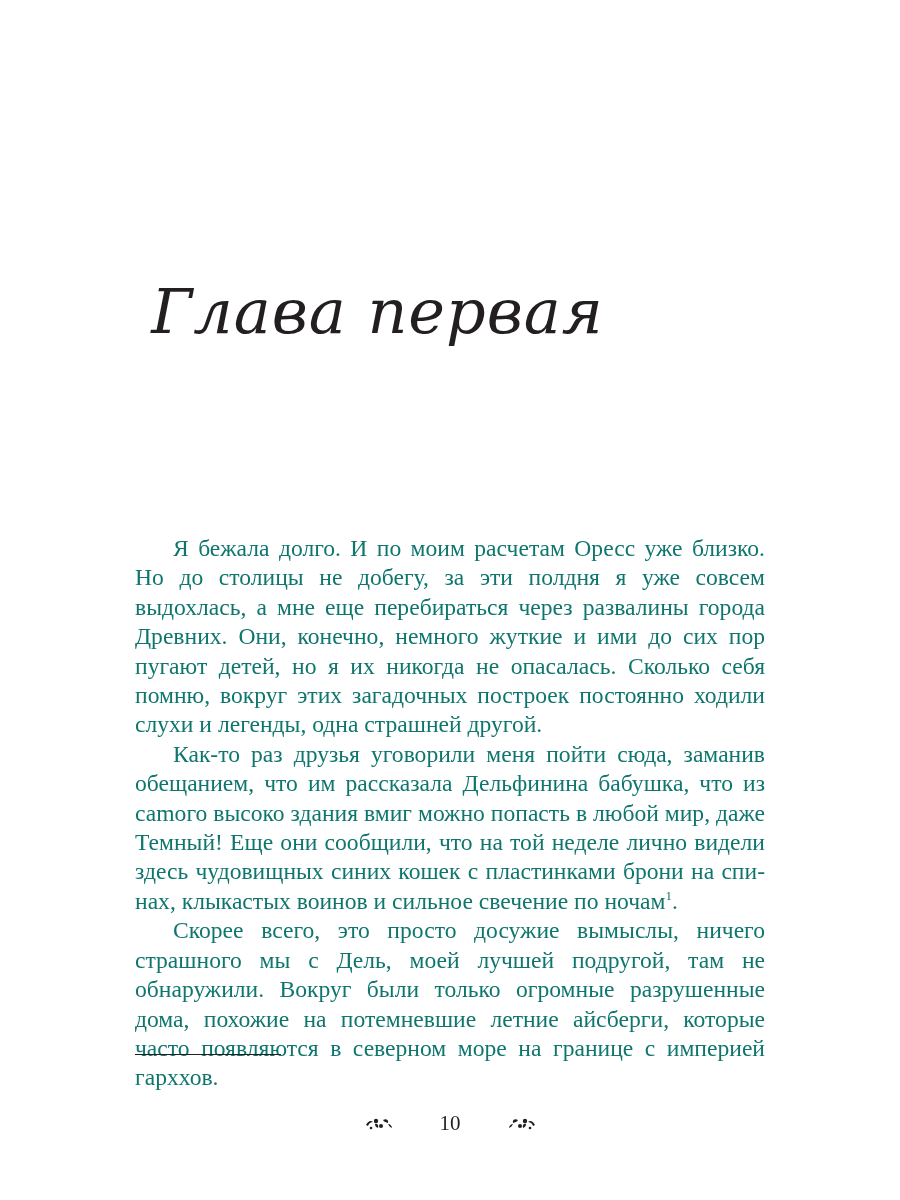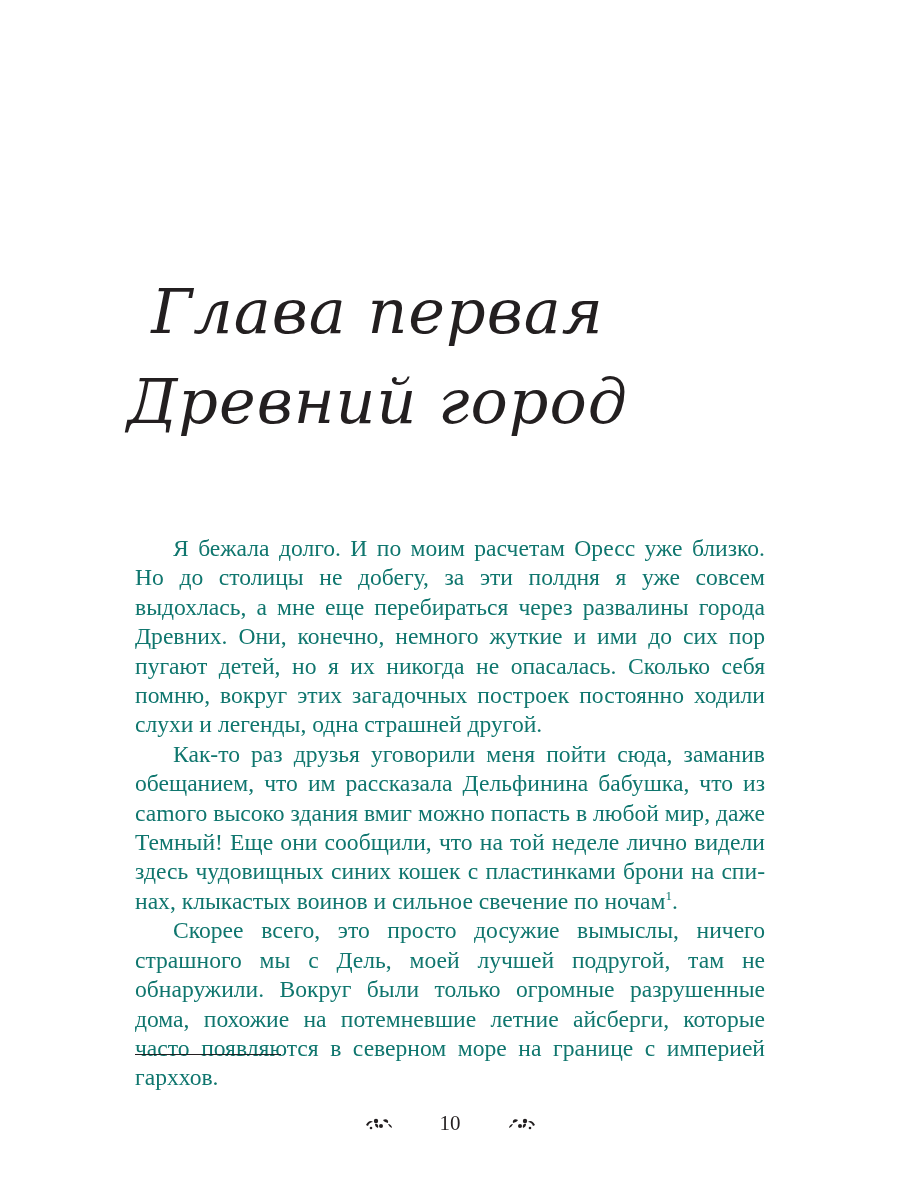--- a/index.html
+++ b/index.html
@@ -34,21 +34,20 @@
       font-family: "Liberation Serif", serif; font-size: 21px; color: #231f20;
     }
     .ornament { width: 30px; height: 16px; display: inline-block; }
   </style>
 </head>
 <body>
 
 <div class="page">
 
   <div class="chapter-title title-line-1">Глава первая</div>
-  <div class="chapter-title title-line-2">Древний город</div>
 
   <div class="body-text">
     <p class="last-in-para">Я бежала долго. И по моим расчетам Оресс уже близко. Но до столицы не добегу, за эти полдня я уже совсем выдохлась, а мне еще перебираться через развалины города Древних. Они, конечно, немного жуткие и ими до сих пор пугают детей, но я их никогда не опасалась. Сколько себя помню, вокруг этих загадочных построек постоянно ходили слухи и легенды, одна страшней другой.</p>
     <p class="last-in-para"><span>Как-то раз друзья уговорили меня пойти сюда, заманив обещанием, что им рассказала Дельфинина бабушка, что из са­mого высоко здания вмиг можно попасть в любой мир, даже Темный! Еще они сообщили, что на той неделе лично видели здесь чудовищных синих кошек с пластинками брони на спи­нах, клыкастых воинов и сильное свечение по ночам</span><sup class="fn-ref">1</sup><span>.</span></p>
     <p class="last-in-para">Скорее всего, это просто досужие вымыслы, ничего страш­ного мы с Дель, моей лучшей подругой, там не обнаружили. Вокруг были только огромные разрушенные дома, похожие на потемневшие летние айсберги, которые часто появляются в северном море на границе с империей гарххов.</p>
   </div>
 
   <div class="footnote-rule"></div>
 
   <div class="page-footer">

